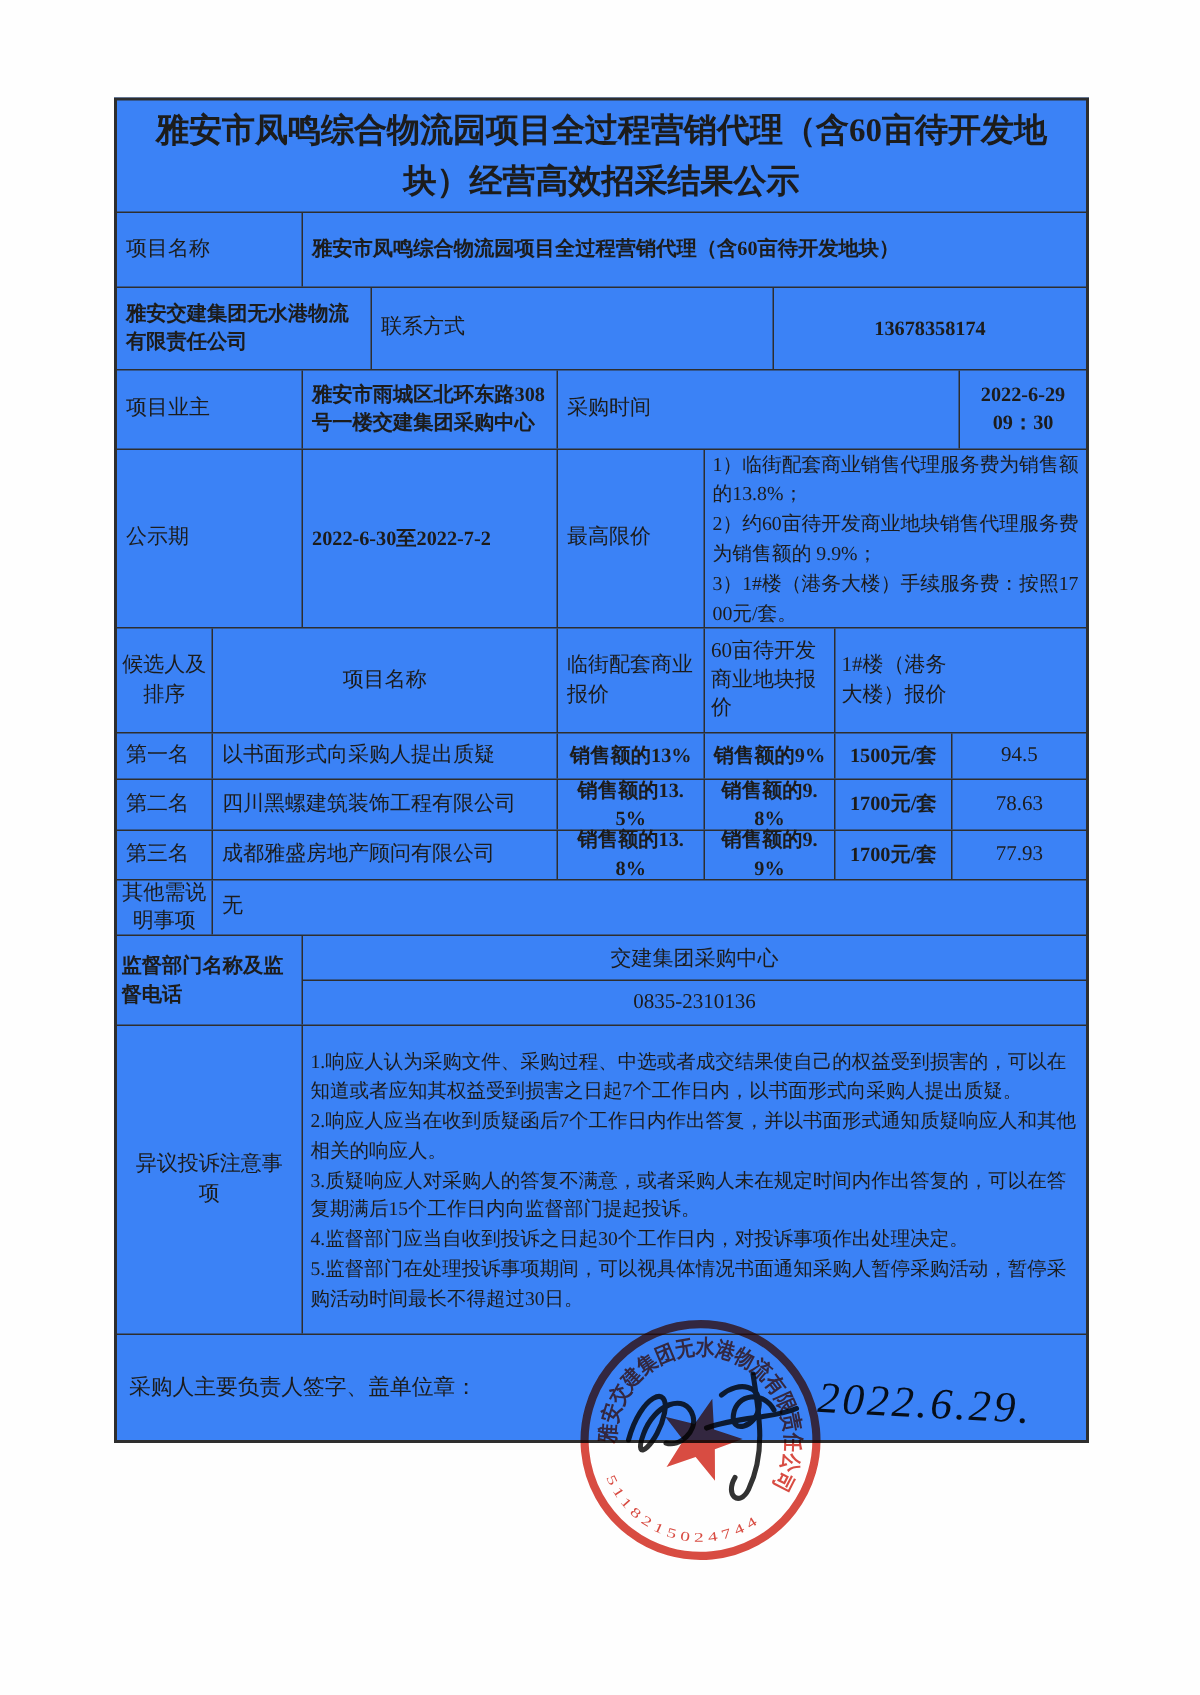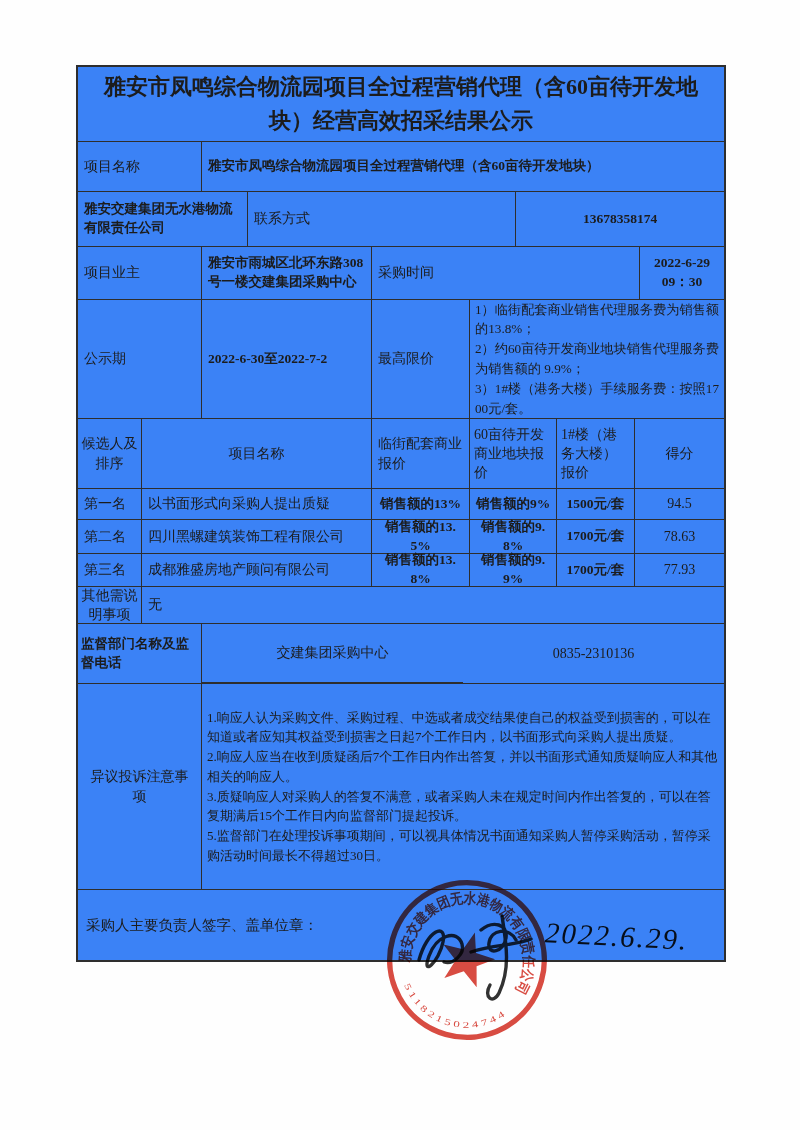--- a/index.html
+++ b/index.html
@@ -38,21 +38,21 @@
   .w-q2{flex:0 0 87px}.w-q3{flex:0 0 78px}
   .title-cell {
     flex:1; justify-content:center; text-align:center;
     font-weight:bold; font-size:22px; line-height:1.55; padding:4px 18px;
     word-break:break-all;
   }
   .val-sm { font-size:13.5px;font-weight:bold; }
   .maxprice { font-size:13.2px; line-height:1.5; padding:4px 5px; }
   .maxprice div { margin:0; }
   .hd { font-size:14px; }
-  .subcol { flex:1; display:flex; }
+  .subcol { flex:1; display:flex; flex-direction:column; }
   .subcell {
     box-sizing:border-box; flex:1; display:flex; align-items:center;
     justify-content:center; font-size:14px;
   }
   .subcell:first-child { border-bottom:1px solid var(--ln); }
   .notes { font-size:13px; line-height:1.52; padding:6px 5px; }
   .notes div { margin:0; }
   .sign-cell { flex:1; font-size:14.5px; align-items:center; padding-left:8px; }
   
   .stamp-wrap {
@@ -111,21 +111,20 @@
       <div>3）1#楼（港务大楼）手续服务费：按照1700元/套。</div>
     </div>
   </div>
 
   <div class="tr h-hd">
     <div class="cell w-rank ctr hd" style="padding:2px">候选人及排序</div>
     <div class="cell w-name ctr hd">项目名称</div>
     <div class="cell w-q1 hd">临街配套商业报价</div>
     <div class="cell w-q2 hd" style="padding:2px 4px">60亩待开发商业地块报价</div>
     <div class="cell w-q3 hd" style="padding:2px 4px">1#楼（港务大楼）报价</div>
-    <div class="cell w-last ctr hd">得分</div>
   </div>
 
   <div class="tr h-c1">
     <div class="cell w-rank">第一名</div>
     <div class="cell w-name">以书面形式向采购人提出质疑</div>
     <div class="cell w-q1 ctr val-sm">销售额的13%</div>
     <div class="cell w-q2 ctr val-sm" style="padding:2px 3px">销售额的9%</div>
     <div class="cell w-q3 ctr val-sm" style="padding:2px 3px">1500元/套</div>
     <div class="cell w-last ctr">94.5</div>
   </div>
@@ -160,20 +159,21 @@
       <div class="subcell">0835-2310136</div>
     </div>
   </div>
 
   <div class="tr h-obj">
     <div class="cell w-label ctr">异议投诉注意事项</div>
     <div class="cell w-last colbox notes">
       <div>1.响应人认为采购文件、采购过程、中选或者成交结果使自己的权益受到损害的，可以在知道或者应知其权益受到损害之日起7个工作日内，以书面形式向采购人提出质疑。</div>
       <div>2.响应人应当在收到质疑函后7个工作日内作出答复，并以书面形式通知质疑响应人和其他相关的响应人。</div>
       <div>3.质疑响应人对采购人的答复不满意，或者采购人未在规定时间内作出答复的，可以在答复期满后15个工作日内向监督部门提起投诉。</div>
+      <div>4.监督部门应当自收到投诉之日起30个工作日内，对投诉事项作出处理决定。</div>
       <div>5.监督部门在处理投诉事项期间，可以视具体情况书面通知采购人暂停采购活动，暂停采购活动时间最长不得超过30日。</div>
     </div>
   </div>
 
   <div class="tr h-sign">
     <div class="cell sign-cell">采购人主要负责人签字、盖单位章：</div>
   </div>
 
 </div>
 

